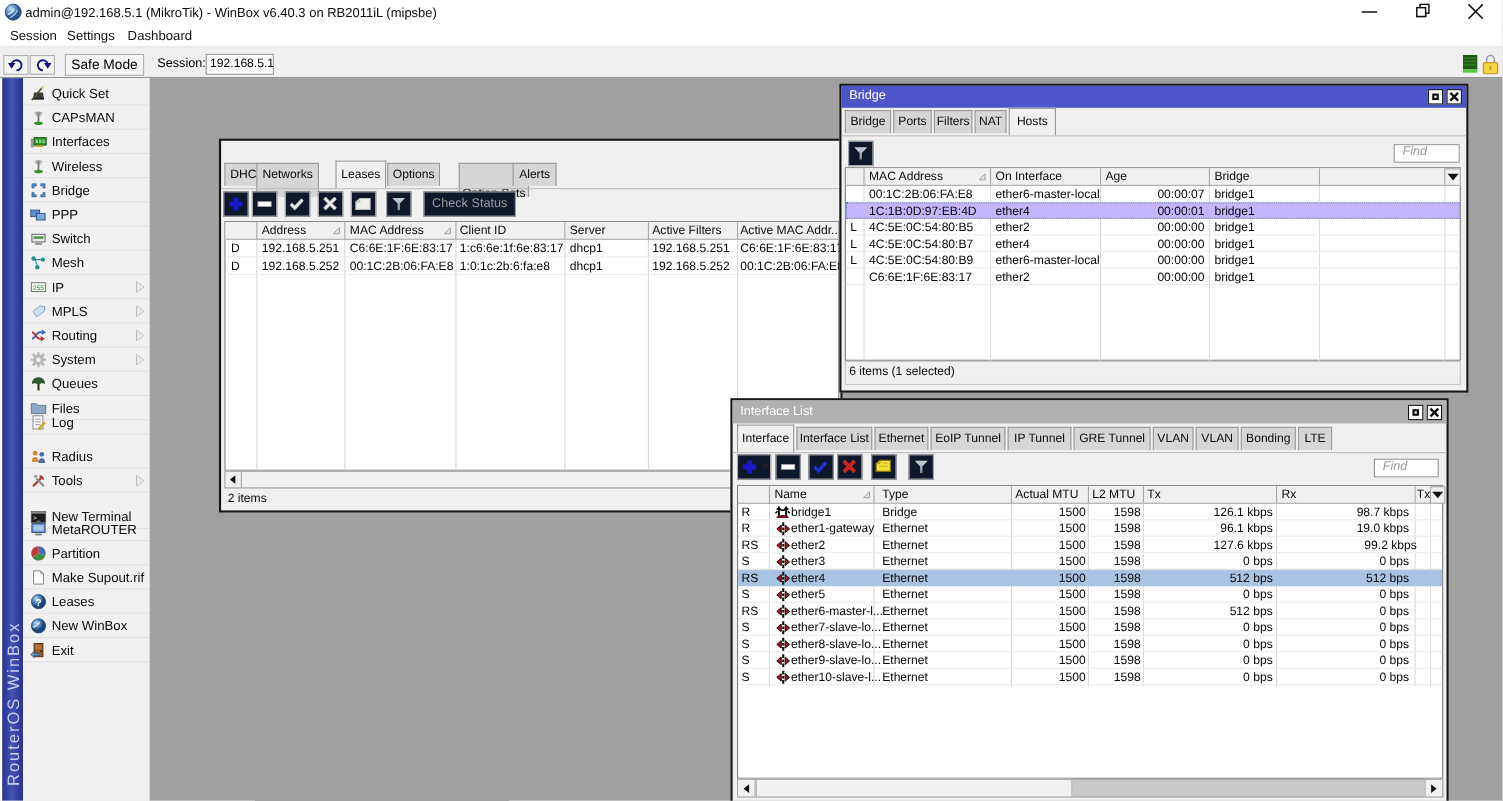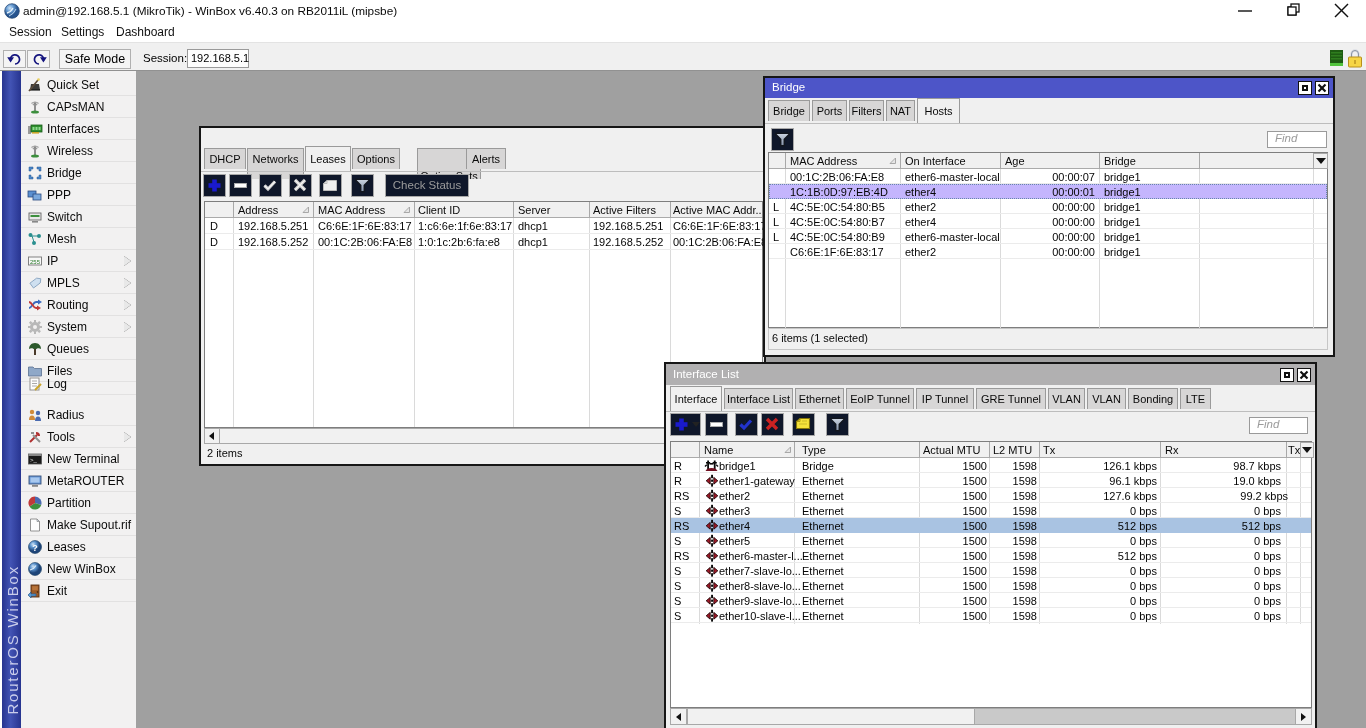--- a/index.html
+++ b/index.html
@@ -255,21 +255,21 @@
 <div class="mitem" style="top:355px">
       <svg class="micon" width="16" height="16" viewBox="0 0 16 16">
         <path d="M3 13 L10 6" stroke="#b03030" stroke-width="2"></path>
         <path d="M9 3 A4 4 0 0 1 13 7 L11 7 L9 5 Z" fill="#b03030"></path>
         <path d="M13 13 L6 6" stroke="#909090" stroke-width="2"></path>
         <path d="M4 3 L7 3 L7 5 L4 5 Z" fill="#909090"></path>
       </svg>
       <span class="mlabel">Tools</span>
       <span class="marrow"></span>
     </div>
-<div class="mitem" style="top:377px">
+<div class="mitem" style="top:388px">
       <svg class="micon" width="16" height="16" viewBox="0 0 16 16">
         <rect x="1.5" y="3" width="13" height="10" fill="#1a1a1a" stroke="#555" stroke-width="0.8"></rect>
         <rect x="1.5" y="3" width="13" height="2" fill="#888"></rect>
         <text x="3" y="11" font-size="6" fill="#e8e8e8" font-family="Liberation Mono">&gt;_</text>
       </svg>
       <span class="mlabel">New Terminal</span>
     </div>
 <div class="mitem" style="top:399px">
       <svg class="micon" width="16" height="16" viewBox="0 0 16 16">
         <rect x="2" y="3" width="12" height="8" fill="#6a9ad8" stroke="#35507a" stroke-width="0.9"></rect>
@@ -328,21 +328,21 @@
         <circle cx="10.5" cy="9" r="0.8" fill="#3a2008"></circle>
         <path d="M1 11 L6 11 L6 9 L9 12 L6 15 L6 13 L1 13 Z" fill="#5a9ad0" stroke="#2a5a90" stroke-width="0.7" transform="rotate(180 5 12)"></path>
       </svg>
       <span class="mlabel">Exit</span>
     </div>
 </div>
 <div class="abs content"></div>
 <div class="win" style="left:199px;top:126px;width:567px;height:340px;z-index:1">
 <div class="tabline" style="left:0;top:43px;width:563px"></div>
 <div class="tab" style="left:3px;top:20px;width:42px;height:21px;padding-top:4px">DHCP</div>
-    <div class="tab" style="left:46px;top:20px;width:57px;height:31px;padding-top:4px">Networks</div>
+    <div class="tab" style="left:32px;top:20px;width:57px;height:31px;padding-top:4px">Networks</div>
     <div class="tab act" style="left:104px;top:18px;width:46px;height:25px;padding-top:6px">Leases</div>
     <div class="tab" style="left:151px;top:20px;width:48px;height:21px;padding-top:4px">Options</div>
     <div class="tab" style="left:216px;top:20px;width:64px;height:31px;padding-top:21px">Option Sets</div>
     <div class="tab" style="left:265px;top:20px;width:40px;height:21px;padding-top:4px">Alerts</div>
 <div class="btn23" style="left:2px;top:46px"></div>
 <div class="btn23" style="left:28px;top:46px"></div>
 <div class="btn23" style="left:58px;top:46px"></div>
 <div class="btn23" style="left:88px;top:46px"></div>
 <div class="btn23" style="left:118px;top:46px"></div>
 <div class="btn23" style="left:150px;top:46px"></div>

